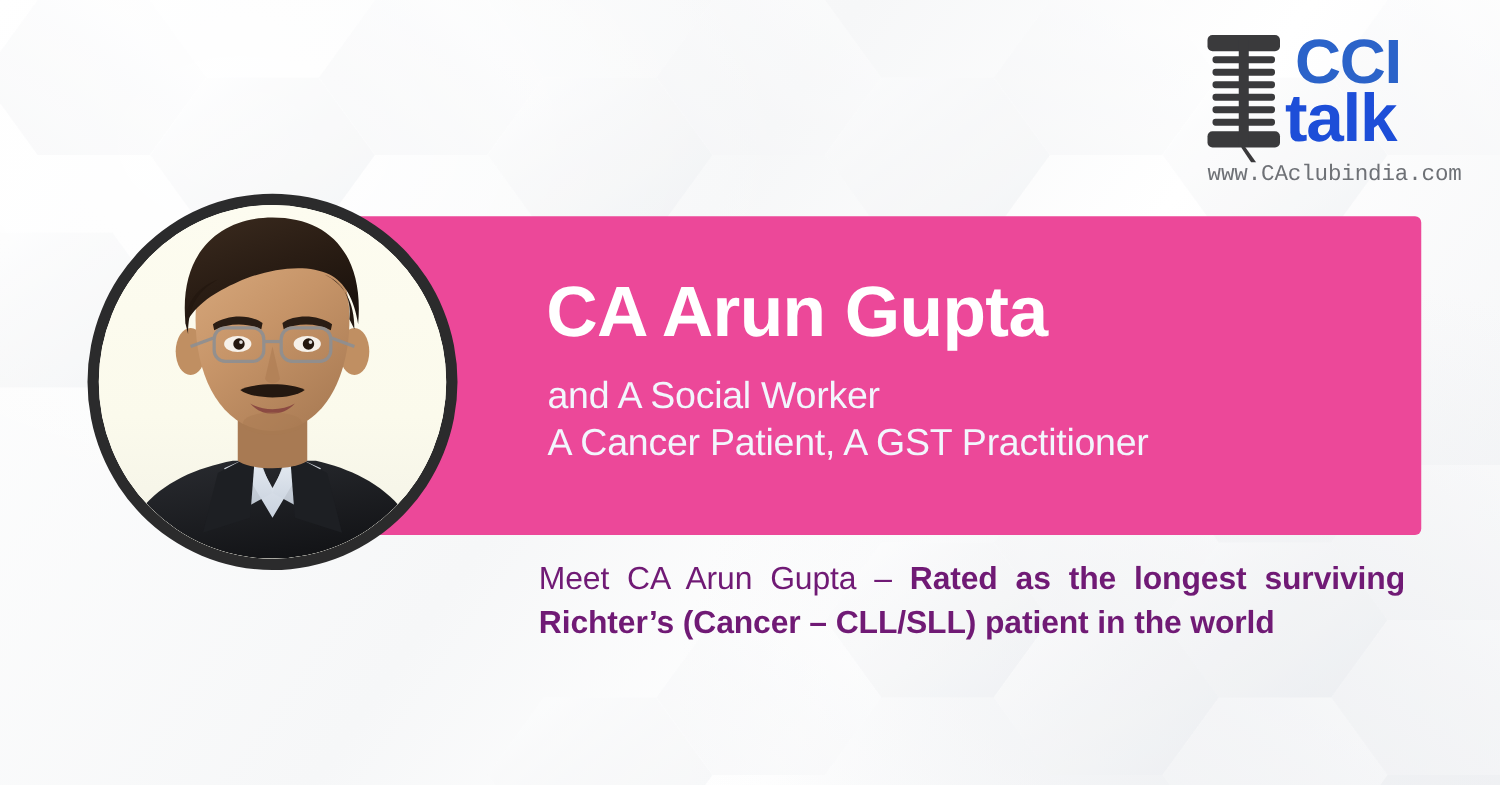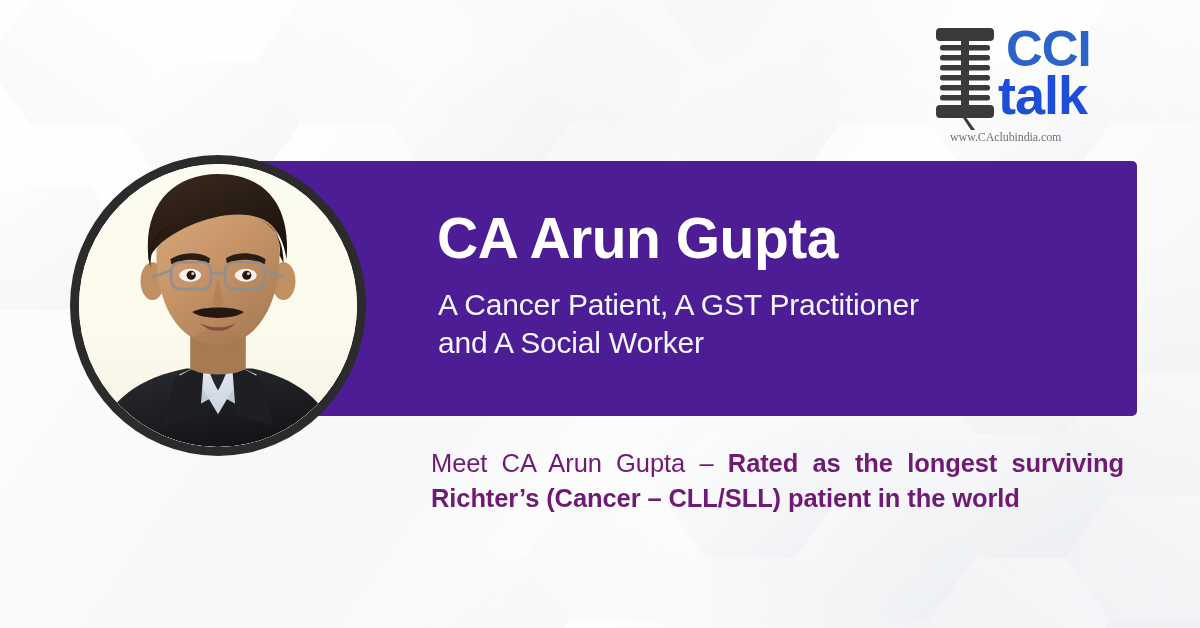--- a/index.html
+++ b/index.html
@@ -45,21 +45,21 @@
   }
   .bg-facets {
     position: absolute;
     inset: 0;
     opacity: 0.55;
   }
 
   
   .logo {
     position: absolute;
-    left: 928px;
+    left: 958px;
     top: 22px;
     width: 190px;
     height: 136px;
   }
   .logo-mic {
     position: absolute;
     left: 2px;
     top: 4px;
     width: 72px;
     height: 104px;
@@ -85,36 +85,35 @@
     font-weight: bold;
     font-size: 54px;
     line-height: 54px;
     letter-spacing: -1px;
     color: #1d4ed8;
   }
   .logo-url {
     position: absolute;
     left: 8px;
     top: 108px;
-    font-family: Liberation Serif, serif;
-    font-size: 12px;
+    font-family: Liberation Mono, monospace;
+    font-size: 18px;
     letter-spacing: -0.1px;
     color: #6e7176;
     white-space: nowrap;
-    margin-left: 14px;
   }
 
   
   .banner {
     position: absolute;
     left: 185px;
-    top: 161px;
+    top: 173px;
     width: 952px;
     height: 255px;
-    background: #4c1d95;
+    background: #ec4899;
     border-radius: 5px;
   }
   .banner-title {
     position: absolute;
     left: 252px;
     top: 47px;
     font-family: "Liberation Sans", sans-serif;
     font-weight: bold;
     font-size: 57px;
     line-height: 60px;
@@ -212,22 +211,22 @@
       <polygon points="840,496 930,496 975,558 930,620 840,620 795,558" fill="url(#fg1)"></polygon>
       <polygon points="1110,496 1200,496 1245,558 1200,620 1110,620 1065,558" fill="url(#fg2)"></polygon>
       <polygon points="435,558 525,558 570,620 525,682 435,682 390,620" fill="url(#fg1)"></polygon>
       <polygon points="975,558 1065,558 1110,620 1065,682 975,682 930,620" fill="url(#fg2)"></polygon>
     </g>
   </svg>
 
   <div class="banner">
     <div class="banner-title">CA Arun Gupta</div>
     <div class="banner-sub">
+      <span class="banner-sub-line">and A Social Worker</span>
       <span class="banner-sub-line">A Cancer Patient, A GST Practitioner</span>
-      <span class="banner-sub-line">and A Social Worker</span>
     </div>
   </div>
 
   <div class="portrait">
     <div class="portrait-photo">
       <svg viewBox="0 0 280 285" width="100%" height="100%" xmlns="http://www.w3.org/2000/svg">
         <defs>
           <linearGradient id="bgp" x1="0" y1="0" x2="0" y2="1">
             <stop offset="0%" stop-color="#fdfcf0"></stop>
             <stop offset="60%" stop-color="#fbfaec"></stop>

